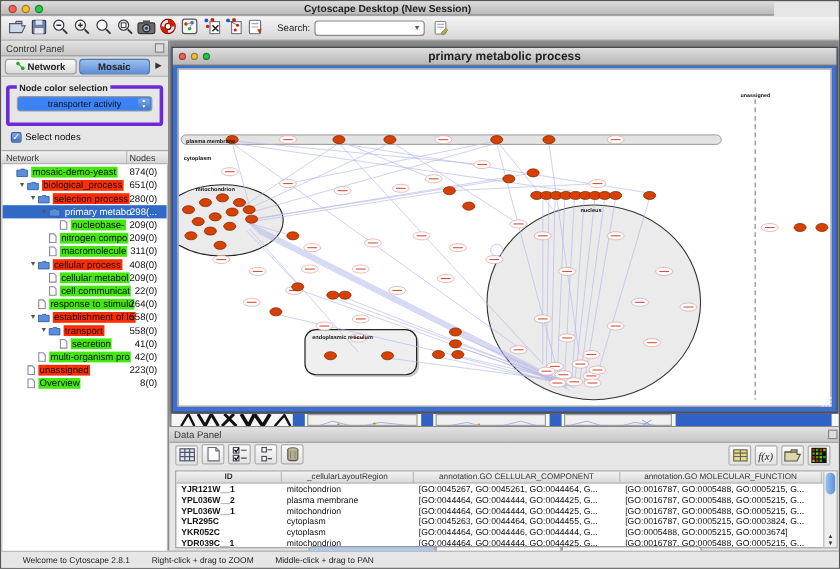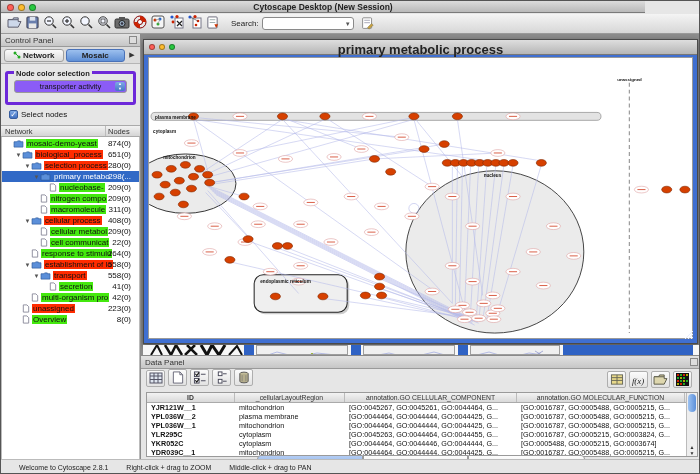--- a/index.html
+++ b/index.html
@@ -35,21 +35,21 @@
     background:#dcdcdc;border-bottom:1px solid #b5b5b5;}
   .cp-tab{flex:1;height:13px;font-size:8px;font-weight:bold;color:#222;display:flex;
     align-items:center;justify-content:center;gap:2px;border:1px solid #a0a0a0;border-radius:3px;
     background:linear-gradient(#fafafa,#dadada);}
   .cp-tab.sel{background:linear-gradient(#9cc0ee,#5f8fd6);border-color:#4a72b8;}
   .tab-arrow{width:10px;font-size:7px;color:#333;text-align:center;}
   #ncs-box{position:relative;margin:7px 4px 3px 4px;border:3px solid #6d28d9;border-radius:3px;
     height:34px;padding-top:6px;}
   #ncs-label{position:absolute;top:-5px;left:6px;background:#e6e6e6;font-size:7.5px;
     font-weight:bold;color:#222;padding:0 2px;}
-  #ncs-dropdown{margin:0 6px;height:13px;background:#8b5cf6;border:1px solid #999;border-radius:3px;
+  #ncs-dropdown{margin:0 6px;height:13px;background:#3b82f6;border:1px solid #999;border-radius:3px;
     font-size:7.5px;color:#111;display:flex;align-items:center;justify-content:center;position:relative;}
   #ncs-dropdown .stepper{position:absolute;right:1px;top:1px;width:10px;height:9px;
     background:linear-gradient(#7fa9e6,#4677c6);border-radius:2px;color:#fff;font-size:4px;
     line-height:4.5px;text-align:center;}
   #select-row{display:flex;align-items:center;gap:3px;margin:5px 0 0 8px;}
   #cb{width:9px;height:9px;background:linear-gradient(#7fa9e6,#3f6fc0);border:1px solid #365c9e;
     border-radius:2px;color:#fff;font-size:8px;line-height:8px;text-align:center;}
   #select-label{font-size:8px;color:#111;}
   #tree-header{display:flex;height:12px;margin-top:6px;background:linear-gradient(#f2f2f2,#d5d5d5);
     border-top:1px solid #aaa;border-bottom:1px solid #aaa;font-size:7.5px;color:#333;}
@@ -68,34 +68,34 @@
   .trow.sel .tlabel{background:none;color:#fff;}
   .trow.sel .tcount{color:#fff;}
   
   #desktop{position:absolute;left:140px;top:33px;width:560px;height:425px;background:#8d8d8d;overflow:hidden;}
   #net-window{position:absolute;left:2px;top:5px;width:555px;height:305px;border:1px solid #4a4a4a;
     background:#3f6fd1;box-shadow:0 2px 6px rgba(0,0,0,.45);}
   #net-titlebar{height:15px;background:linear-gradient(#dedede,#b6b6b6);border-bottom:1px solid #777;
     position:relative;}
   #net-titlebar .lights{top:4px;left:5px;}
   #net-titlebar .light{width:6px;height:6px;}
-  #net-title{position:absolute;left:0;right:0;top:2px;text-align:center;font-size:13px;
+  #net-title{position:absolute;left:0;right:0;top:2px;text-align:center;font-size:10px;
     font-weight:bold;color:#222;}
   #net-canvas{position:absolute;left:4px;right:4px;top:17px;bottom:4px;background:#fff;
     border:1px solid #9a9a9a;overflow:hidden;}
   #graph-svg{width:100%;height:100%;display:block;}
   #resize-grip{position:absolute;right:4px;bottom:4px;width:10px;height:10px;}
   
   #behind-strip{position:absolute;left:2px;top:311px;width:556px;height:10px;background:#f7f7f7;overflow:hidden;}
   .bw-blue{position:absolute;top:0;height:10px;background:#2f62c4;}
   .bw-prev{position:absolute;top:0;height:10px;background:#f0f0f0;border:1px solid #9d9d9d;overflow:hidden;}
   
   #data-panel{position:absolute;left:0px;top:321px;width:560px;height:104px;background:#e6e6e6;
     border-top:1px solid #8a8a8a;}
-  #dp-toolbar{height:22px;display:flex;padding-left:5px;position:relative;}
+  #dp-toolbar{height:22px;display:flex;align-items:center;padding-left:5px;position:relative;}
   .dpicon{width:19px;height:17px;border:1px solid #aeaeae;border-radius:2px;margin-right:3px;
     background:linear-gradient(#fbfbfb,#e2e2e2);display:inline-flex;align-items:center;justify-content:center;}
   #dp-right-icons{position:absolute;right:6px;top:2px;display:flex;}
   #dp-table{position:absolute;left:5px;right:3px;top:36px;height:65px;background:#fff;
     border:1px solid #9a9a9a;}
   #dp-grid{position:absolute;left:0;top:0;right:11px;bottom:0;overflow:hidden;}
   .dp-hrow{display:flex;height:10px;background:linear-gradient(#f3f3f3,#d9d9d9);
     border-bottom:1px solid #aaa;}
   .dp-hcell{font-size:6.8px;color:#333;text-align:center;border-right:1px solid #bbb;
     overflow:hidden;white-space:nowrap;padding-top:1px;}

